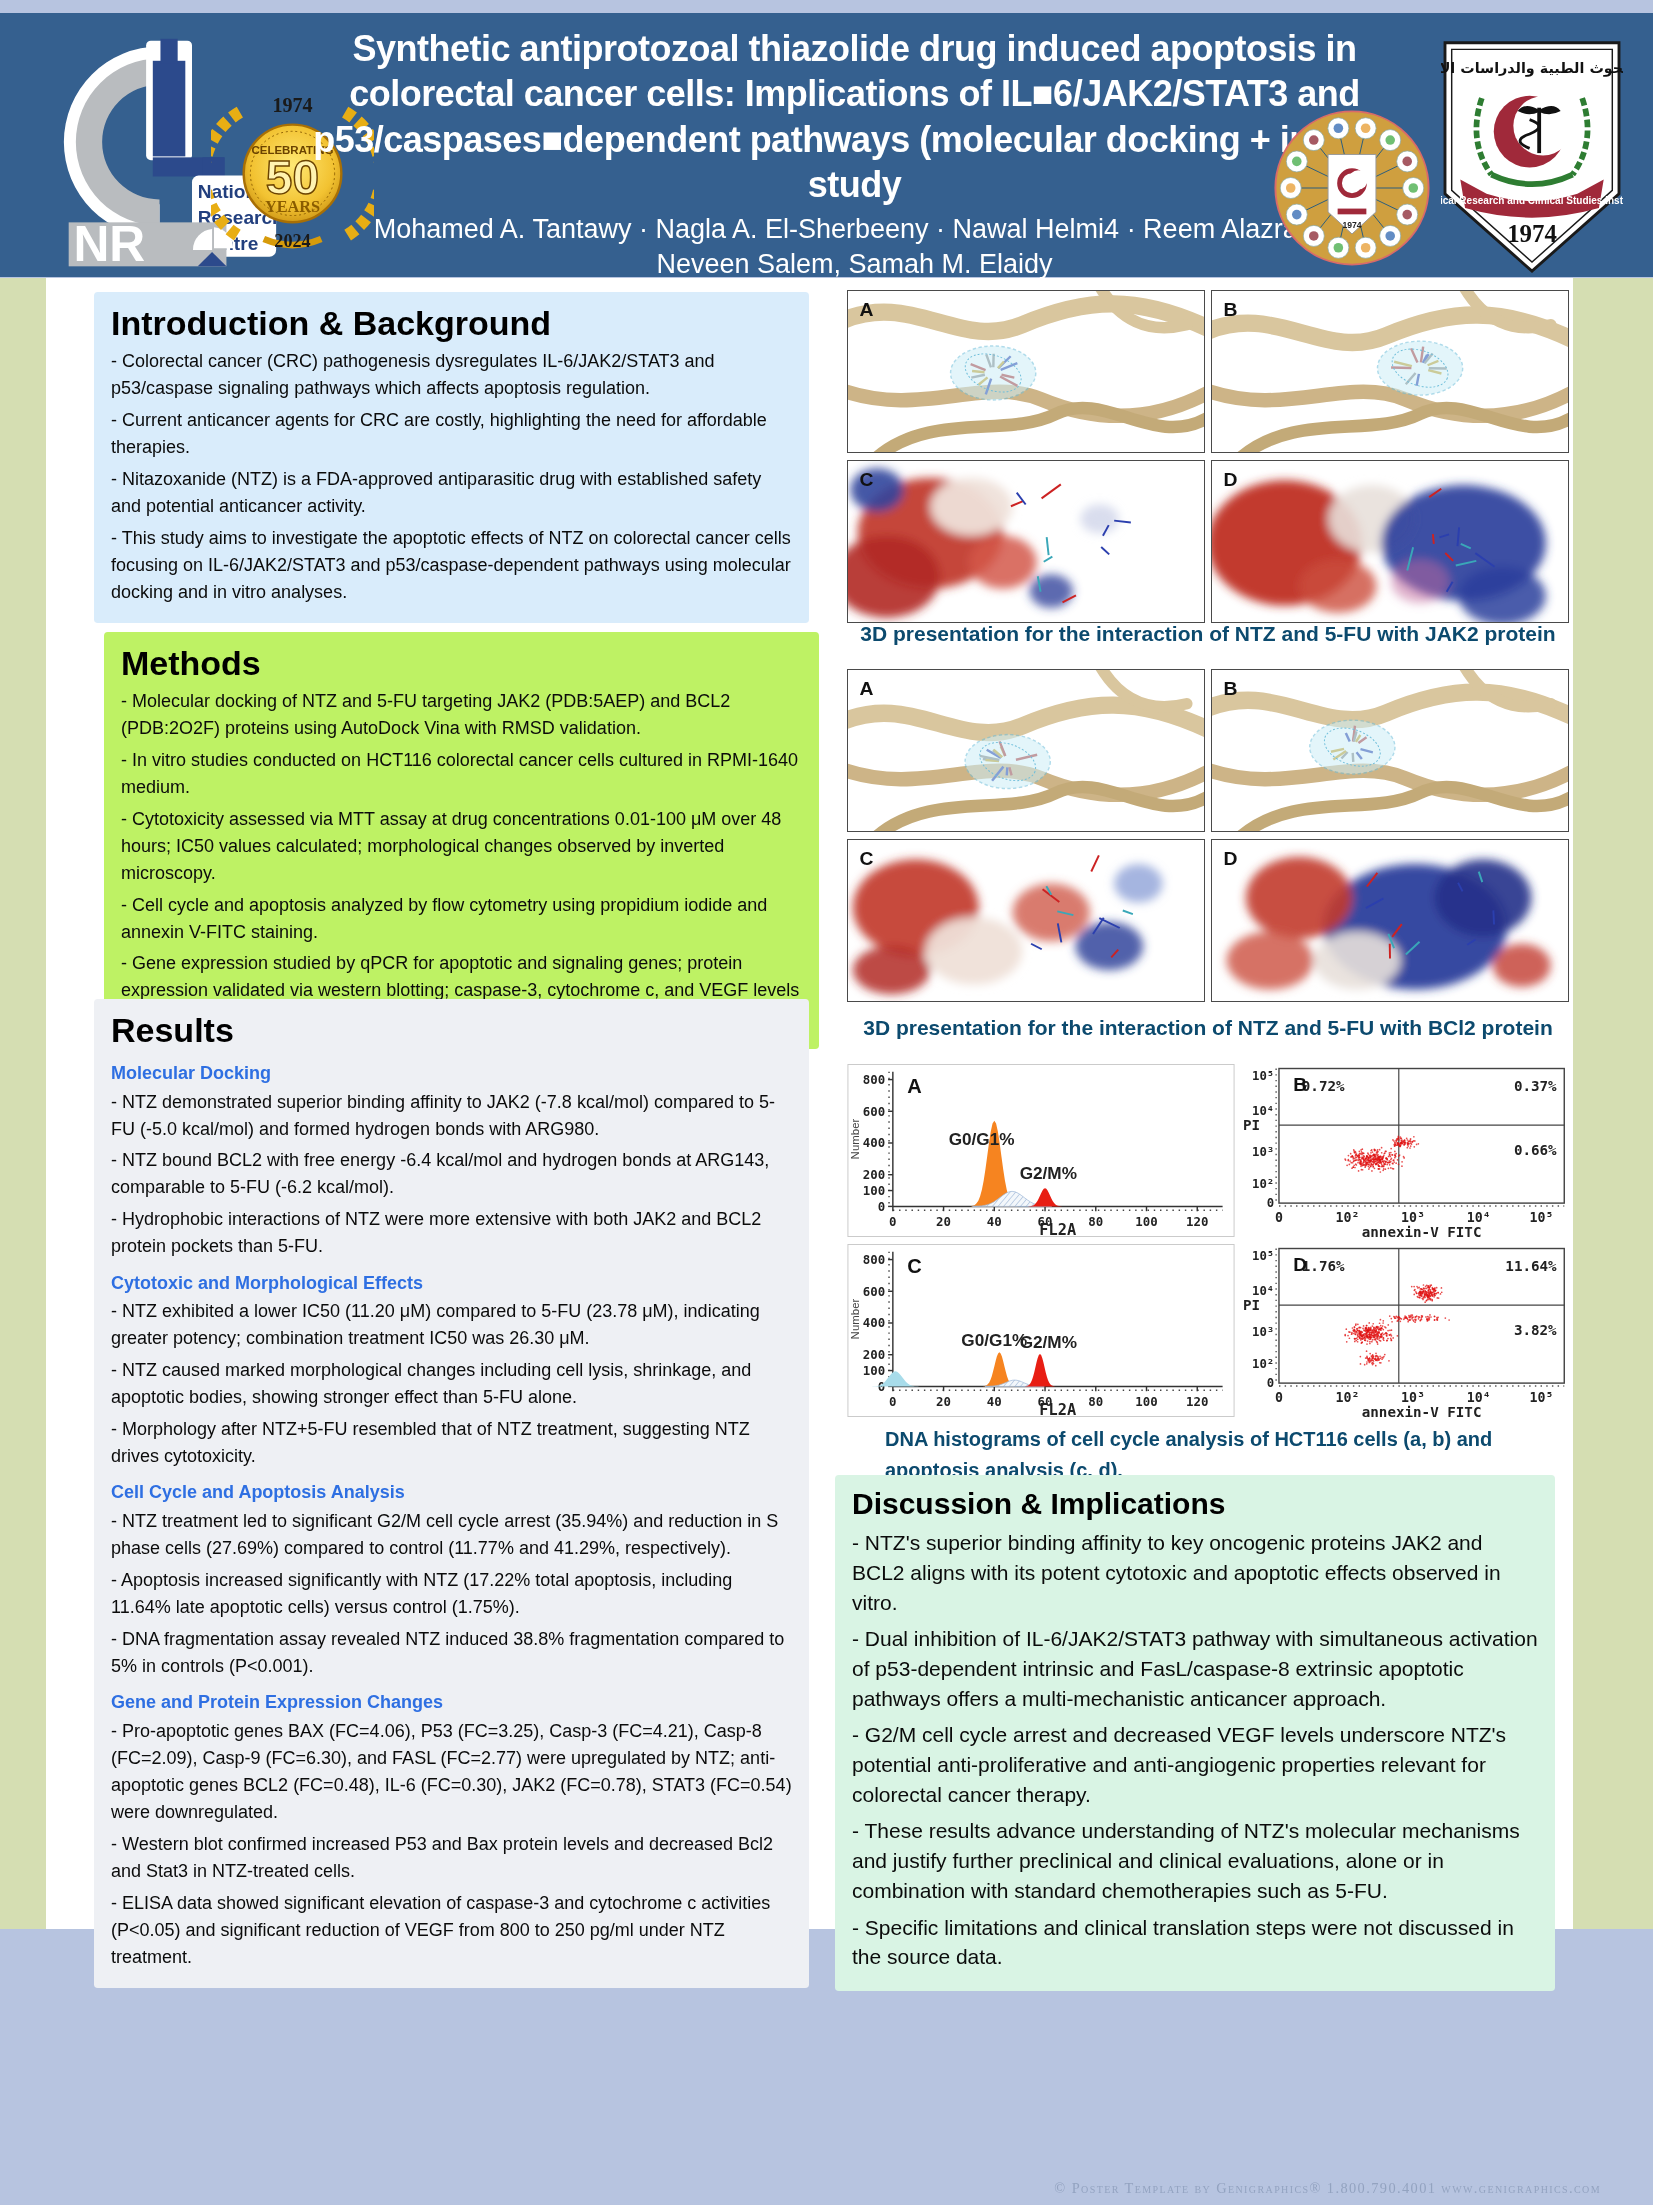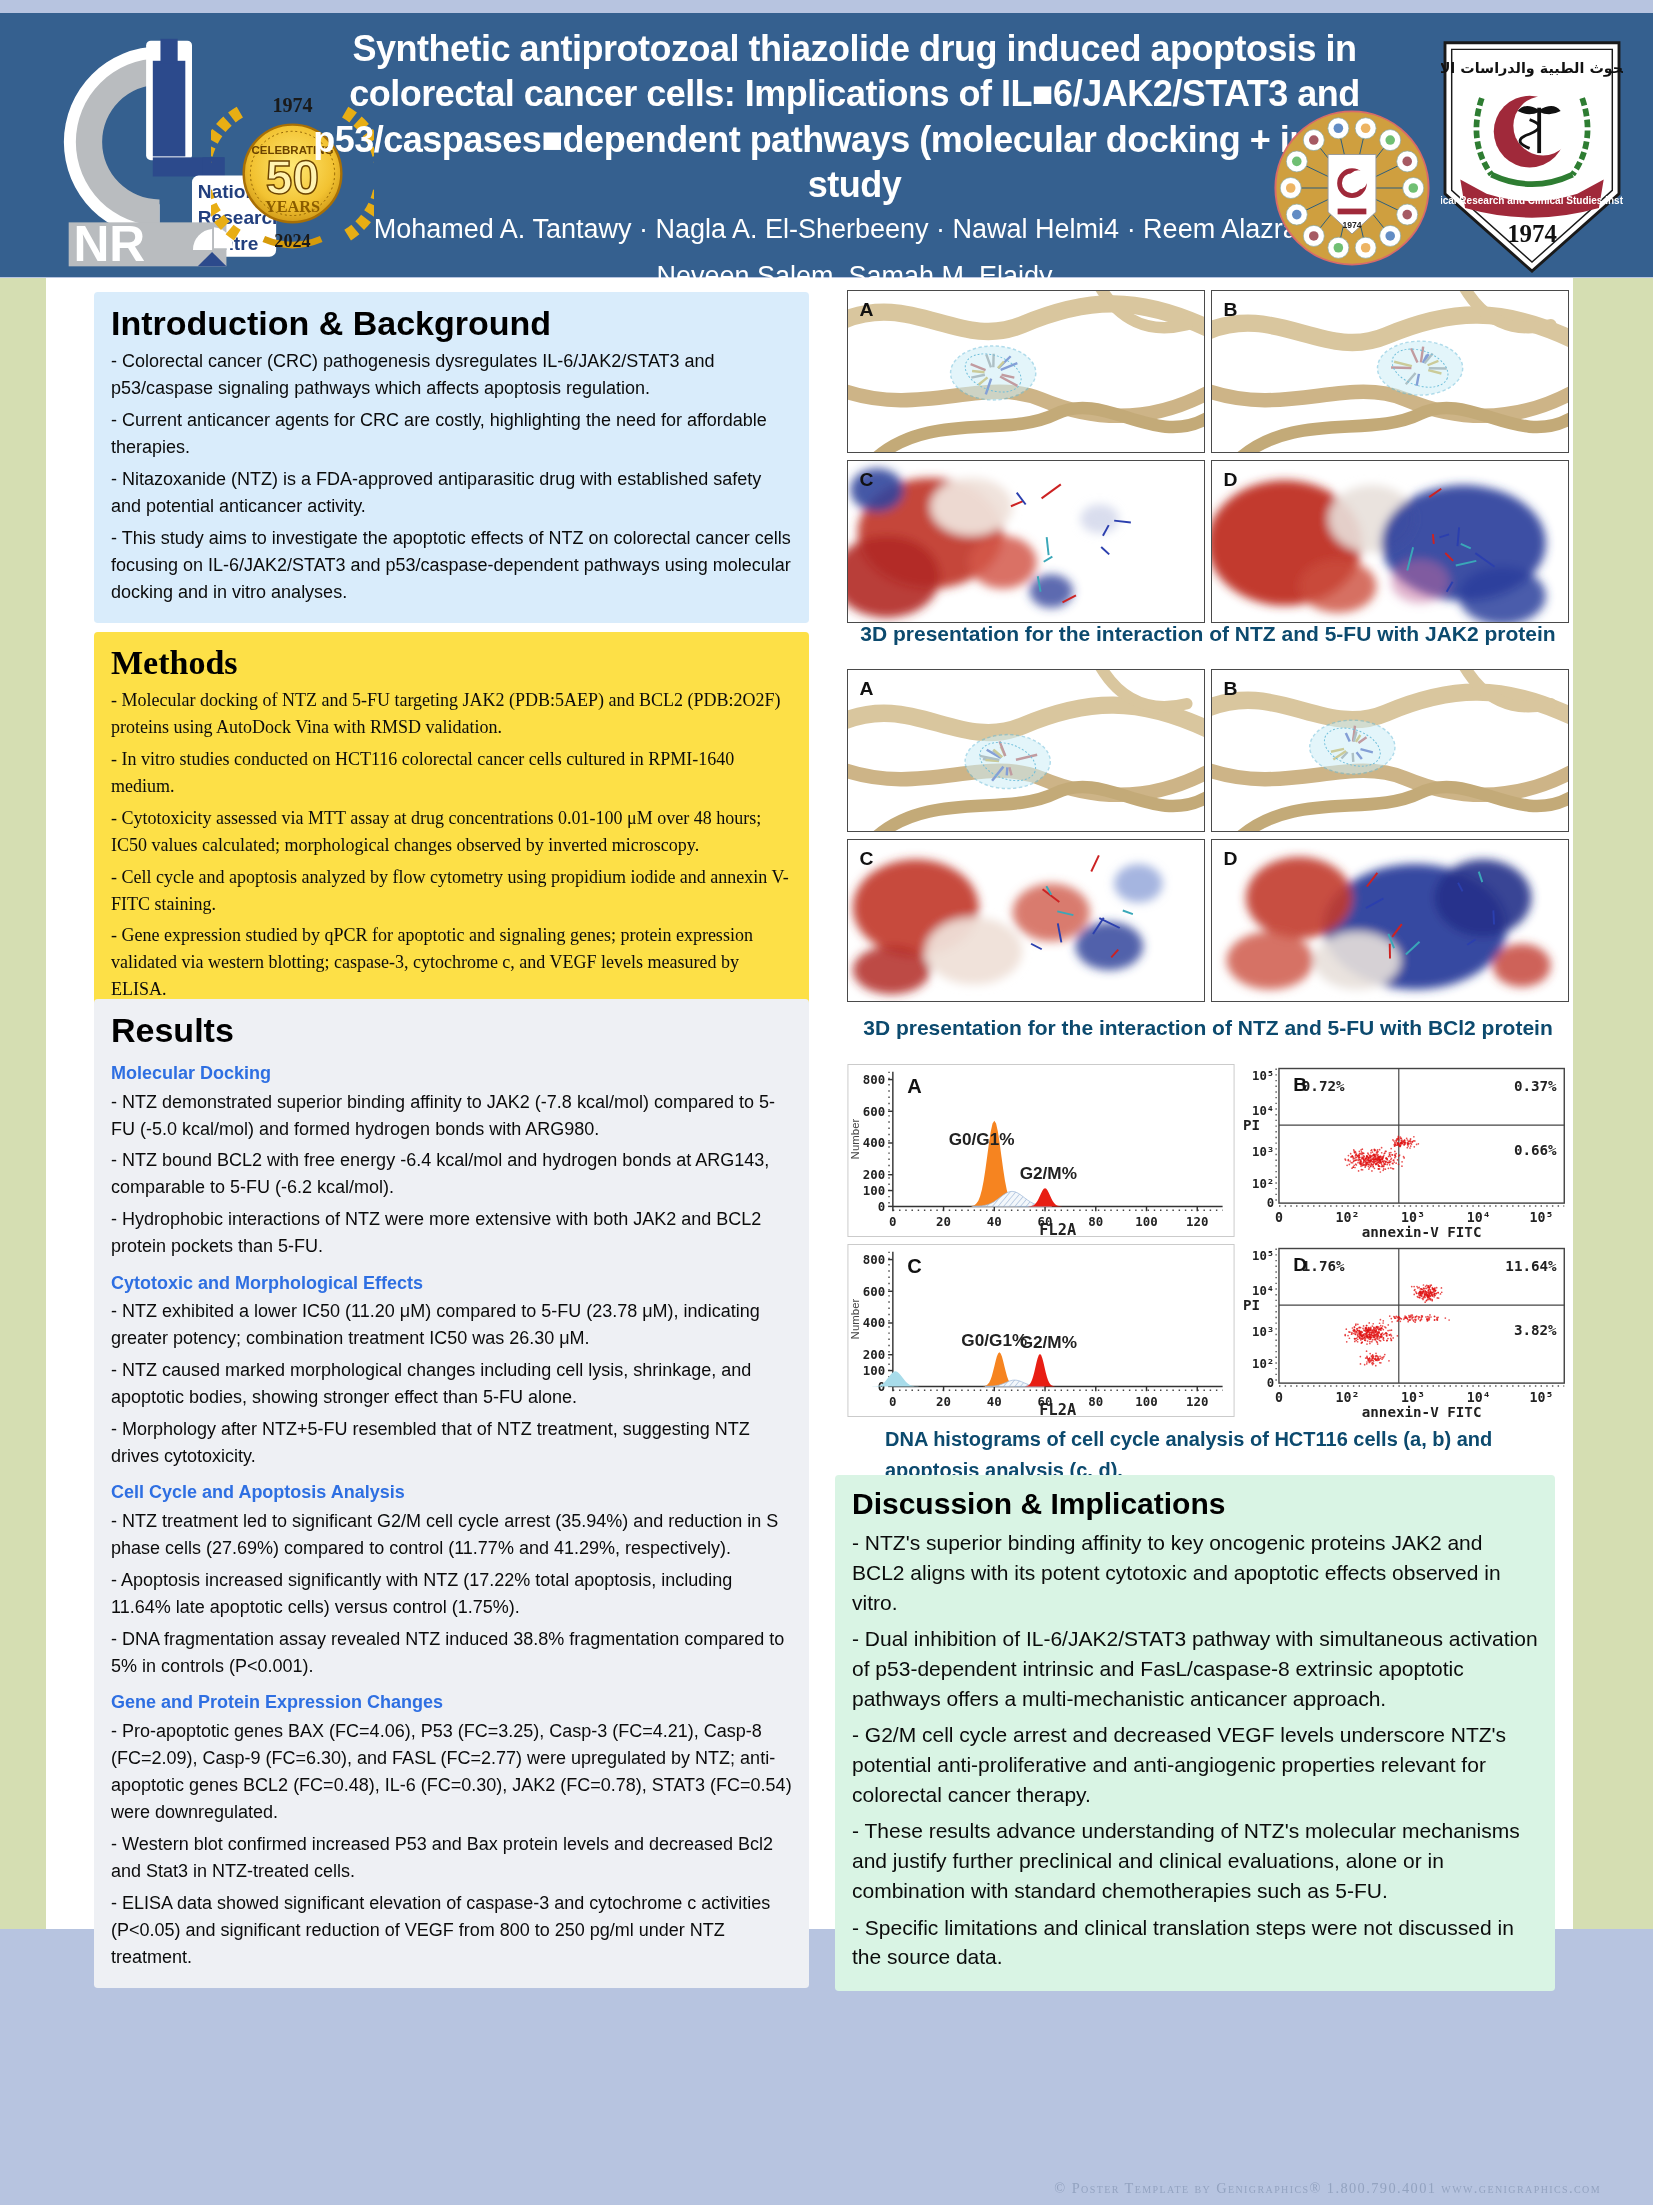--- a/index.html
+++ b/index.html
@@ -15,21 +15,21 @@
   
   .strip{position:absolute;top:278px;height:1651px;background:#d5deb2;}
   .strip.left{left:0;width:46px;}
   .strip.right{left:1573px;width:81px;}
   .body-white{position:absolute;left:46px;top:278px;width:1527px;height:1651px;background:#fff;}
   
   .box{position:absolute;border-radius:3.8px;padding:12.4px 17px;}
   .box h2{font-size:34px;font-weight:700;margin:0 0 4.8px 0;color:#000;}
   .bullet{font-size:18px;line-height:1.5;margin:4.8px 0;}
   #intro{left:94px;top:292px;width:681px;background:#d9ecfb;}
-  #methods{left:94px;top:632px;width:681px;background:#fde047;font-family:Liberation Serif, serif;}
+  #methods{left:104px;top:632px;width:681px;background:#bef264;}
   #results{left:94px;top:999px;width:681px;background:#eef0f4;}
   #results h3{color:#2e6fe2;font-size:18px;font-weight:700;margin:12.4px 0 2.9px 0;}
   #discussion{left:835px;top:1475px;width:686px;background:#d9f4e4;}
   #discussion h2{font-size:30px;}
   #discussion .bullet{font-size:21px;line-height:1.42;margin:6.7px 0;}
   
   .figblock{position:absolute;left:847px;width:722px;display:grid;
             grid-template-columns:1fr 1fr;gap:6.7px;}
   .panel{background:#fff;border:1.4px solid #4a4a4a;height:161px;overflow:hidden;position:relative;}
   .panel svg{display:block;width:100%;height:100%;}
@@ -96,21 +96,21 @@
       <text x="170" y="210" font-size="100" font-weight="800" text-anchor="middle" fill="#fff3b0" stroke="#6b4300" stroke-width="3">50</text>
       <text x="170" y="248" font-size="34" font-weight="700" text-anchor="middle" fill="#8a5c00" font-family="Liberation Serif, serif">YEARS</text>
     </svg>
 
     <div class="title-wrap">
       <div class="title-line">Synthetic antiprotozoal thiazolide drug induced apoptosis in</div>
       <div class="title-line">colorectal cancer cells: Implications of IL■6/JAK2/STAT3 and</div>
       <div class="title-line">p53/caspases■dependent pathways (molecular docking + in vitro</div>
       <div class="title-line">study</div>
       <div class="authors">Mohamed A. Tantawy  · Nagla A. El-Sherbeeny  · Nawal Helmi4 · Reem Alazragi  ·</div>
-      <div class="authors" style="margin-top:12px">Neveen Salem, Samah M. Elaidy</div>
+      <div class="authors" style="margin-top:0">Neveen Salem, Samah M. Elaidy</div>
       <div class="affil">Narcotics, Ergogenics &amp; Poisons Department, Medical Research &amp; Clinical Studies Institute, ² Refractories, Ceramics and Building Materials</div>
       <div class="affil" style="margin-top:0">Department, Advanced Materials, Technology and Mineral Resources Research Institute, National Research Centre</div>
     </div>
 
     <svg class="hlogo" style="left:1273px;top:96px;width:158px;height:158px" viewBox="0 0 330 330">
       <circle cx="165" cy="165" r="160" fill="#cf9f3f" stroke="#d96a6a" stroke-width="4"></circle>
       <g id="spokes" stroke="#245b82" stroke-width="2">
           <line x1="165" y1="165" x2="293" y2="165"></line>
           <line x1="165" y1="165" x2="280.32401509150964" y2="220.53711860704743"></line>
           <line x1="165" y1="165" x2="244.8066946379179" y2="265.07442975590783"></line>

